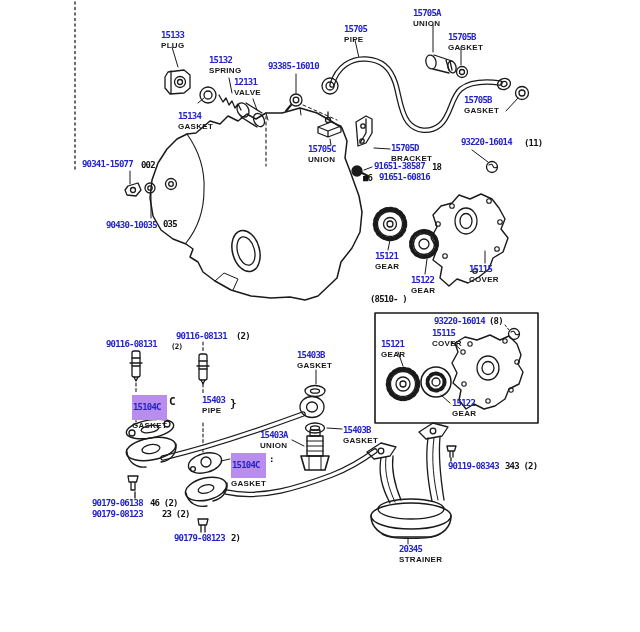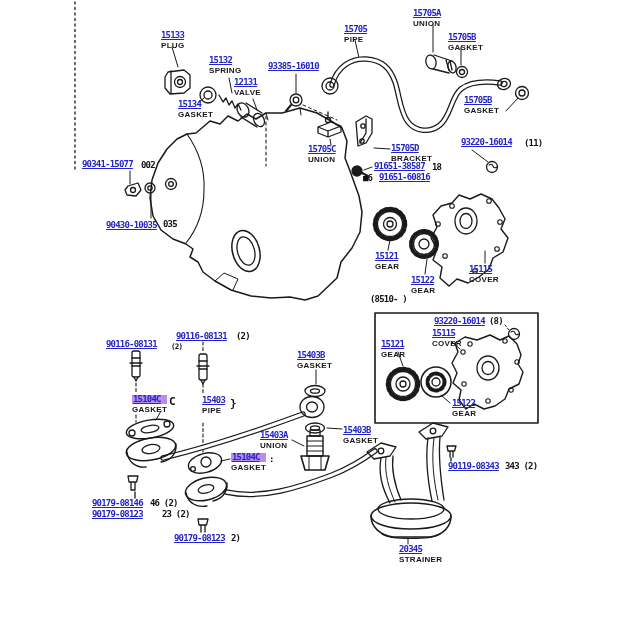--- a/index.html
+++ b/index.html
@@ -1,22 +1,22 @@
 <!DOCTYPE html>
 <html><head>
 <meta charset="utf-8">
 <style>
   html,body{margin:0;padding:0;background:#fff;}
   #stage{position:relative;width:640px;height:632px;background:#ffffff;overflow:hidden;
          font-family:"DejaVu Sans Mono",monospace;}
   #art{position:absolute;left:0;top:0;}
   .t{position:absolute;white-space:nowrap;line-height:1;}
-  .lbl .num{display:block;font:bold 9px/1 "DejaVu Sans Mono",monospace;color:#2323c8;letter-spacing:-0.8px;text-decoration:underline;}
+  .lbl .num{display:block;font:bold 9px/1 "DejaVu Sans Mono",monospace;color:#2323c8;letter-spacing:-0.8px;}
   .lbl .nam{display:block;margin-top:2px;font:bold 8px/1 "Liberation Sans",sans-serif;color:#161616;letter-spacing:0.3px;}
-  .hl .num{background:#b98ded;padding:0 1px;}
+  .hl .num{background:#b98ded;padding:8px 1px;}
   .blk{font:bold 9px/1 "DejaVu Sans Mono",monospace;color:#111;letter-spacing:-0.8px;}
   .blk-sm{font:bold 7.5px/1 "DejaVu Sans Mono",monospace;color:#111;letter-spacing:-0.8px;}
 </style>
 </head>
 <body>
 
 <div id="stage">
 
 <svg id="art" width="640" height="632" viewBox="0 0 640 632">
   <g stroke="#1a1a1a" stroke-width="1.3" fill="none" stroke-linecap="round" stroke-linejoin="round">
@@ -215,21 +215,21 @@
       <span class="nam">PLUG</span>
     </div>
 <div class="t lbl" style="left:209px;top:56px">
       <span class="num">15132</span>
       <span class="nam">SPRING</span>
     </div>
 <div class="t lbl" style="left:234px;top:78px">
       <span class="num">12131</span>
       <span class="nam">VALVE</span>
     </div>
-<div class="t lbl" style="left:178px;top:100px">
+<div class="t lbl" style="left:178px;top:112px">
       <span class="num">15134</span>
       <span class="nam">GASKET</span>
     </div>
 <div class="t lbl" style="left:268px;top:62px">
       <span class="num">93385-16010</span>
     </div>
 <div class="t lbl" style="left:344px;top:25px">
       <span class="num">15705</span>
       <span class="nam">PIPE</span>
     </div>
@@ -319,21 +319,21 @@
     </div>
 <div class="t lbl" style="left:343px;top:426px">
       <span class="num">15403B</span>
       <span class="nam">GASKET</span>
     </div>
 <div class="t lbl hl" style="left:231px;top:453px">
       <span class="num">15104C</span>
       <span class="nam">GASKET</span>
     </div>
 <div class="t lbl" style="left:92px;top:499px">
-      <span class="num">90179-08146</span>
+      <span class="num">90179-06138</span>
     </div>
 <div class="t lbl" style="left:92px;top:510px">
       <span class="num">90179-08123</span>
     </div>
 <div class="t lbl" style="left:174px;top:534px">
       <span class="num">90179-08123</span>
     </div>
 <div class="t lbl" style="left:448px;top:462px">
       <span class="num">90119-08343</span>
     </div>

